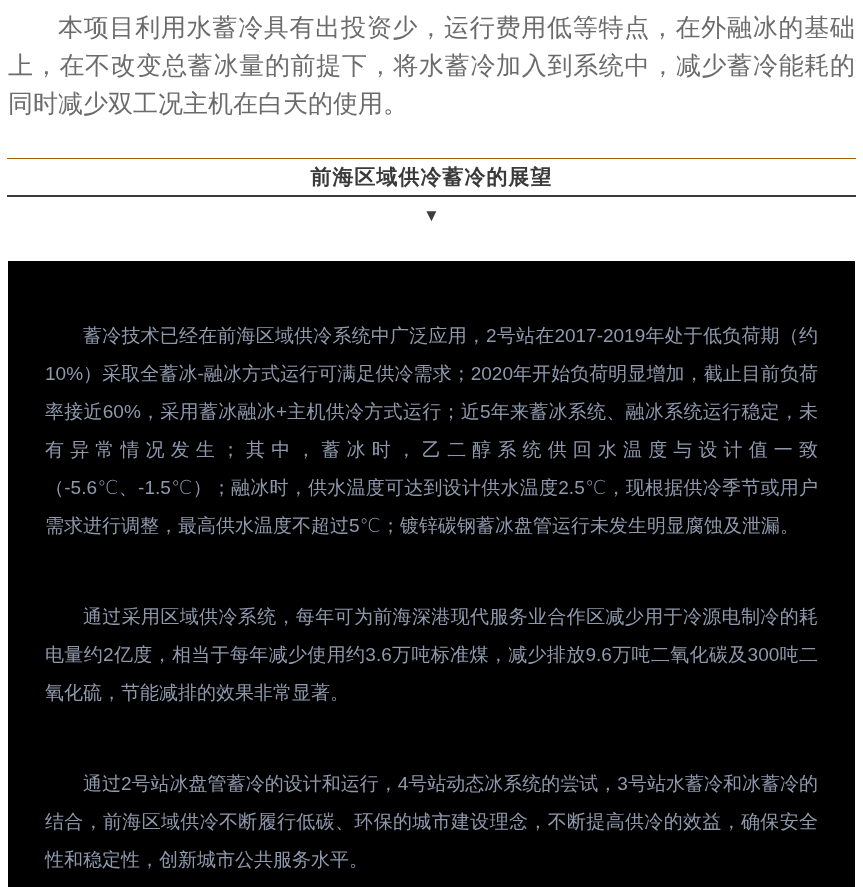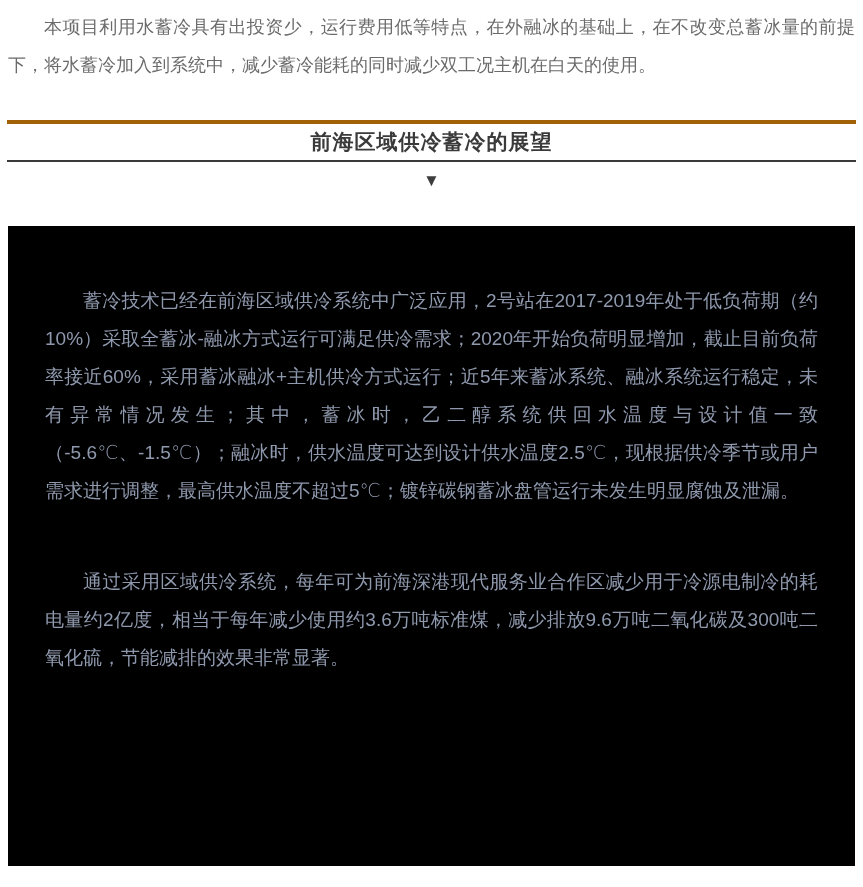--- a/index.html
+++ b/index.html
@@ -9,30 +9,30 @@
   }
   .page {
     width: 863px;
     height: 887px;
     overflow: hidden;
     background: #ffffff;
     position: relative;
   }
   .intro {
     padding: 8px 8px 0 8px;
-    font-size: 18px;
+    font-size: 25px;
     line-height: 38px;
     color: #6b6b6b;
     text-indent: 2em;
     text-align: justify;
     font-weight: 300;
   }
   .section-head {
     margin: 36px 7px 0 7px;
-    border-top: 4px solid #a16207;
+    border-top: 1px solid #a16207;
     border-bottom: 2px solid #3a3a3a;
     padding: 2px 0;
   }
   .section-head h2 {
     font-size: 21px;
     line-height: 32px;
     font-weight: bold;
     color: #3a3a3a;
     text-align: center;
     letter-spacing: 1px;
@@ -77,15 +77,16 @@
     <h2>前海区域供冷蓄冷的展望</h2>
   </div>
 
   <div class="divider-arrow">
     <span>▼</span>
   </div>
 
   <div class="highlight-box">
     <p>蓄冷技术已经在前海区域供冷系统中广泛应用，2号站在2017-2019年处于低负荷期（约10%）采取全蓄冰-融冰方式运行可满足供冷需求；2020年开始负荷明显增加，截止目前负荷率接近60%，采用蓄冰融冰+主机供冷方式运行；近5年来蓄冰系统、融冰系统运行稳定，未有异常情况发生；其中，蓄冰时，乙二醇系统供回水温度与设计值一致（-5.6℃、-1.5℃）；融冰时，供水温度可达到设计供水温度2.5℃，现根据供冷季节或用户需求进行调整，最高供水温度不超过5℃；镀锌碳钢蓄冰盘管运行未发生明显腐蚀及泄漏。</p>
     <p>通过采用区域供冷系统，每年可为前海深港现代服务业合作区减少用于冷源电制冷的耗电量约2亿度，相当于每年减少使用约3.6万吨标准煤，减少排放9.6万吨二氧化碳及300吨二氧化硫，节能减排的效果非常显著。</p>
+    <p>通过2号站冰盘管蓄冷的设计和运行，4号站动态冰系统的尝试，3号站水蓄冷和冰蓄冷的结合，前海区域供冷不断履行低碳、环保的城市建设理念，不断提高供冷的效益，确保安全性和稳定性，创新城市公共服务水平。</p>
   </div>
 
 </div>
 
 </body></html>

